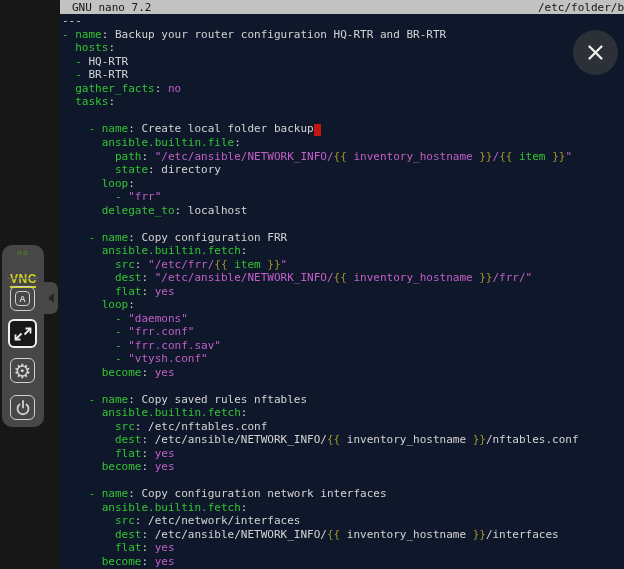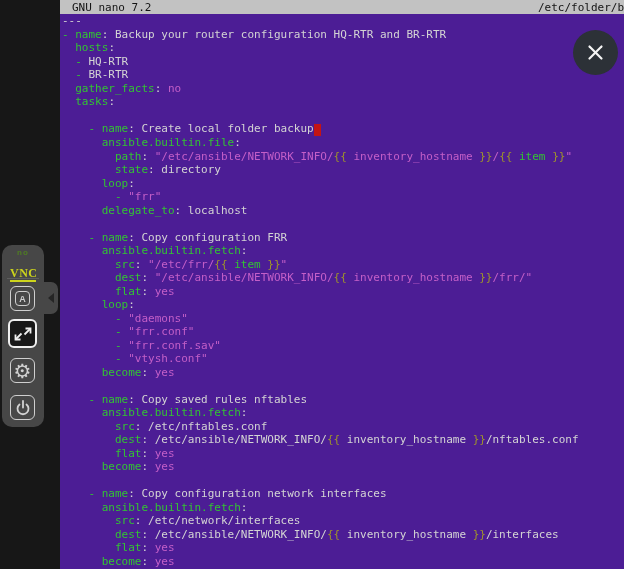--- a/index.html
+++ b/index.html
@@ -6,42 +6,42 @@
   html,body { width:624px; height:569px; background:#000; overflow:hidden; }
   .screen { position:relative; width:624px; height:569px; background:#000; }
 
   
   .vnc-strip { position:absolute; left:0; top:0; width:60px; height:569px; background:#171717; }
   .vnc-panel { position:absolute; left:2px; top:245px; width:42px; height:182px;
                background:#474747; border-radius:10px; }
   .vnc-logo { position:absolute; top:4px; left:0; width:100%; text-align:center;
               font-family:"Liberation Sans", sans-serif; font-weight:bold; line-height:1; }
   .logo-no  { display:block; font-size:8px; letter-spacing:1px; }
-  .logo-vnc { display:block; font-size:12px; letter-spacing:0.5px; border-bottom:2px solid #cdd41c; padding-bottom:1px; width:26px; margin:10px auto 0;font-family:Liberation Serif, serif; }
+  .logo-vnc { display:block; font-size:12px; letter-spacing:0.5px; border-bottom:2px solid #cdd41c; padding-bottom:1px; width:26px; margin:16px auto 0; }
   .vnc-divider { position:absolute; top:33px; left:5px; right:5px; height:1px; background:#5e5e5e; }
   .vnc-btn { position:absolute; left:8px; width:25px; height:25px; background:transparent;
              border:1.5px solid #cfcfcf; border-radius:6px; display:flex; align-items:center;
              justify-content:center; cursor:pointer; padding:0; }
   .vnc-btn.active { left:6px; width:29px; height:29px; background:#181818; border:2px solid #efefef; }
   .btn-a { top:41px; }
   .btn-fs { top:74px; }
   .btn-gear { top:113px; }
   .btn-power { top:150px; }
   .keycap { display:flex; align-items:center; justify-content:center; width:15px; height:15px;
             border:1.5px solid #cfcfcf; border-radius:4px; color:#cfcfcf;
             font-family:"Liberation Sans", sans-serif; font-size:9px; font-weight:bold; }
   .gear-glyph { color:#d2d2d2; font-size:20px; line-height:1; font-family:"DejaVu Sans", sans-serif; }
   .vnc-handle { position:absolute; left:44px; top:282px; width:14px; height:32px;
                 background:#474747; border-radius:0 7px 7px 0; border:0; cursor:pointer;
                 display:flex; align-items:center; justify-content:center; }
   .handle-arrow { width:0; height:0; border-top:5px solid transparent;
                   border-bottom:5px solid transparent; border-right:6px solid #252525; }
 
   
-  .terminal { position:absolute; left:60px; top:0; width:564px; height:569px; background:#4c1d95; }
+  .terminal { position:absolute; left:60px; top:0; width:564px; height:569px; background:#0f172a; }
   .nano-titlebar { height:14px; display:flex; justify-content:space-between; align-items:center;
                    padding-left:12px; font-family:"DejaVu Sans Mono", monospace; font-size:11px;
                    overflow:hidden; white-space:nowrap; }
   .code { font-family:"DejaVu Sans Mono", monospace; font-size:11px; line-height:13.5px;
           padding-left:2px; cursor:text; }
   .code-line { white-space:pre; min-height:13.5px; }
   .cursor { display:inline-block; width:7px; height:12px; vertical-align:-2px; }
 
   
   .close-fab { position:absolute; left:573px; top:30px; width:45px; height:45px; border:0;

